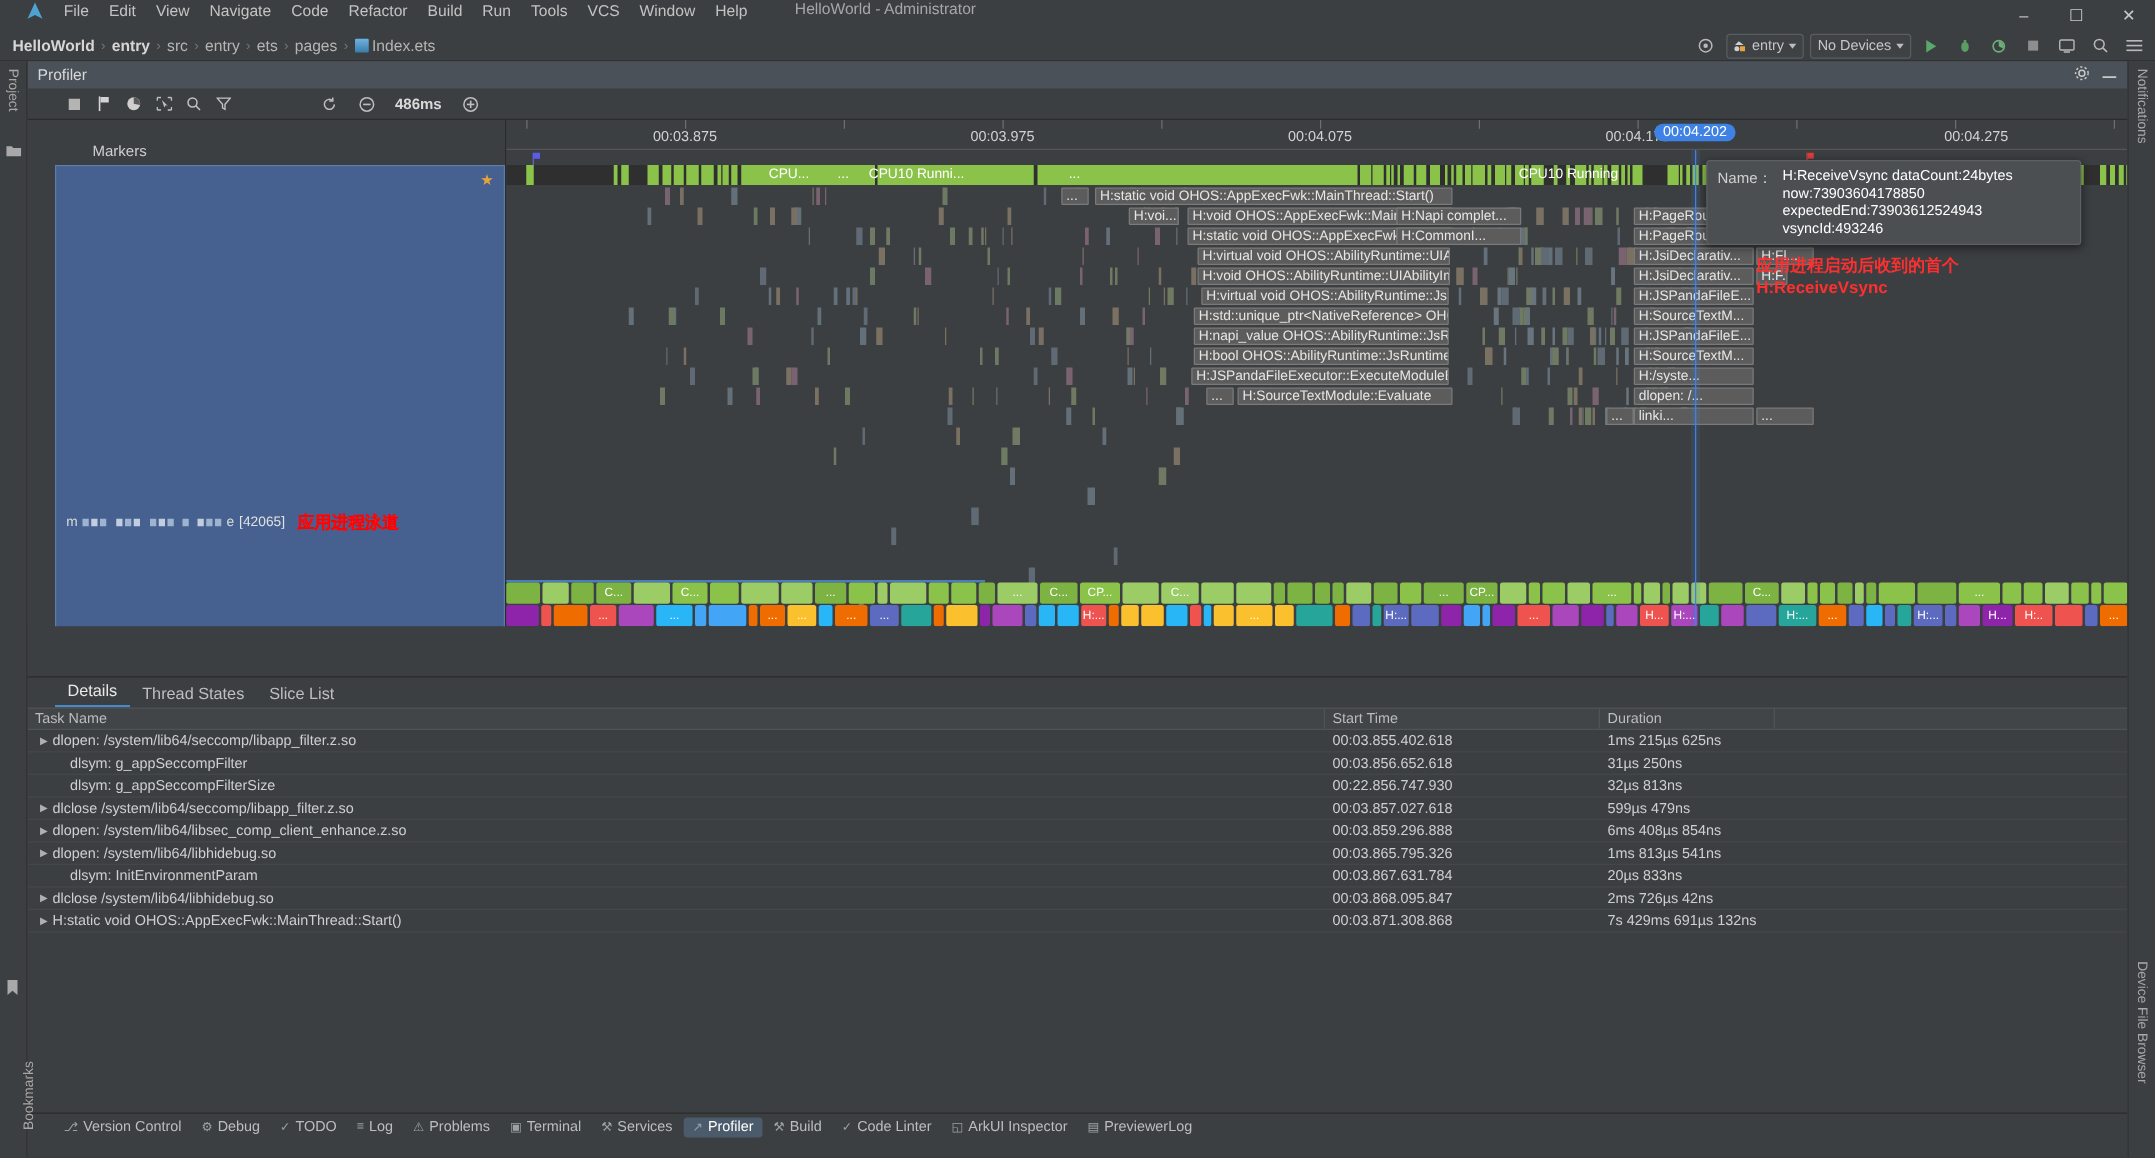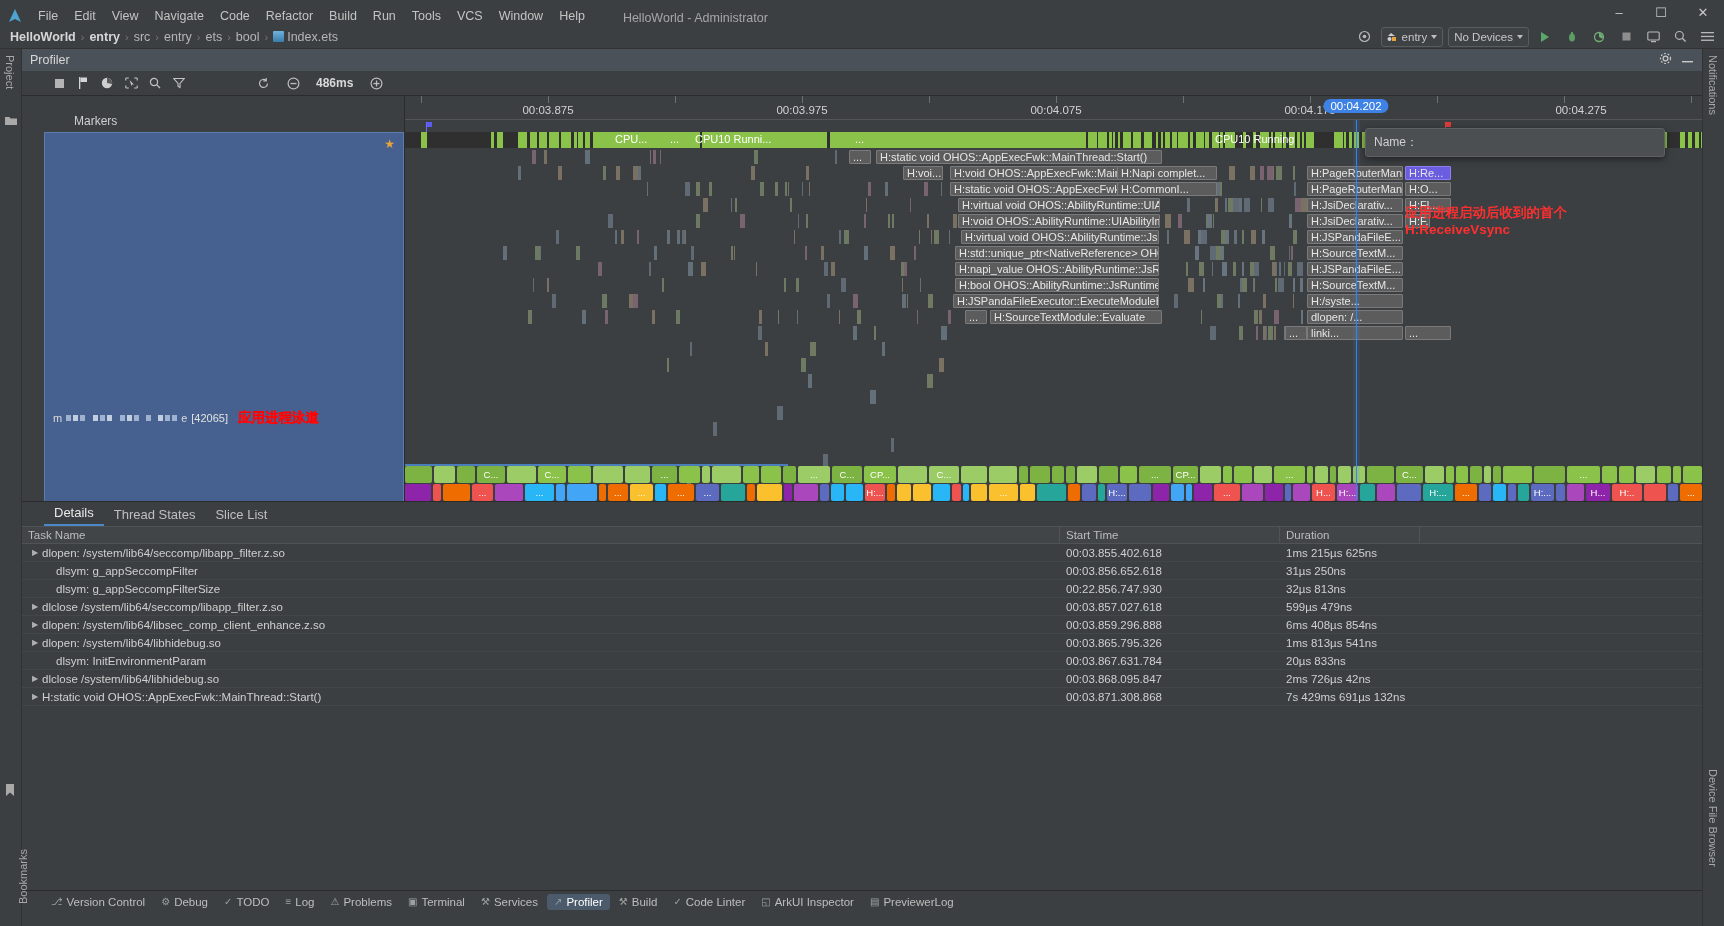--- a/index.html
+++ b/index.html
@@ -5,21 +5,21 @@
   * { box-sizing: border-box; margin:0; padding:0; }
   html,body { width:1724px; height:926px; overflow:hidden; }
   body {
     font-family: "Liberation Sans", sans-serif;
     background:#3c3f41; color:#bbbbbb; font-size:12px;
     -webkit-font-smoothing: antialiased;
   }
   .app { width:1724px; height:926px; display:flex; flex-direction:column; position:relative; }
 
   
-  .menubar { height:25px; background:#3c3f41; display:flex; align-items:flex-end; padding-left:6px; flex:none; }
+  .menubar { height:25px; background:#3c3f41; display:flex; align-items:flex-start; padding-left:19px; flex:none; }
   .logo { width:18px; height:18px; margin-right:6px; position:relative; }
   .logo svg { display:block; }
   .menubar .mi { padding:2px 8px; color:#c3c3c3; font-size:12.5px; cursor:default; }
   .wintitle { margin-left:30px; color:#a6a6a6; font-size:12.5px; }
   .winbtns { margin-left:auto; display:flex; align-items:center; }
   .winbtn { width:42px; height:25px; display:flex; align-items:center; justify-content:center; color:#c8c8c8; font-size:13px; }
 
   
   .navbar { height:24px; background:#3c3f41; display:flex; align-items:center; padding-left:10px; flex:none; border-bottom:1px solid #323232;}
   .crumb { color:#b5b5b5; font-size:12.5px; }
@@ -98,21 +98,21 @@
 
   
   .overview { position:absolute; left:383px; right:0; bottom:0; height:35px; }
   .ovrow1 { position:absolute; top:0; left:0; right:0; height:17px;}
   .ovrow2 { position:absolute; top:18px; left:0; right:0; height:17px;}
   .ovchip { position:absolute; top:0; height:17px; border-radius:2px; font-size:9.5px; color:#fff;
      text-align:center; line-height:17px; overflow:hidden;}
   .selbar { position:absolute; left:0; bottom:35px; height:2px; background:#4a7ebb;}
 
   
-  .details { flex:1; display:flex; flex-direction:column; min-height:0; background:#3c3f41; border-top:1px solid #2b2b2b;}
+  .details { flex:1; display:flex; flex-direction:column; min-height:0; background:#3c3f41; border-top:1px solid #2b2b2b;margin-top:40px;}
   .dtabs { height:24px; display:flex; align-items:flex-end; gap:0; padding-left:22px; flex:none;}
   .dtab { padding:2px 10px 4px; font-size:13px; color:#bfbfbf;}
   .dtab.active { color:#e8e8e8; border-bottom:2px solid #4a88c7;}
   .thead { height:18px; display:flex; background:#414547; border-top:1px solid #4f5355; border-bottom:1px solid #4f5355; flex:none;}
   .th { font-size:11.5px; color:#bcbcbc; padding:2px 6px; border-right:1px solid #4f5355;}
   .tbody { flex:1; overflow:hidden; }
   .tr { height:18px; display:flex; align-items:center; border-bottom:1px solid #444748;}
   .td { font-size:11.5px; color:#cfcfcf; padding:0 6px; white-space:nowrap; overflow:hidden;}
   .tw-arrow { width:14px; flex:none; display:flex; justify-content:center; color:#b0b0b0; font-size:8px;}
   .col-name { width:1038px; flex:none; display:flex; align-items:center;}
@@ -163,21 +163,21 @@
     <span class="crumb bold">HelloWorld</span>
     <span class="crumbsep">›</span>
     <span class="crumb bold">entry</span>
     <span class="crumbsep">›</span>
     <span class="crumb">src</span>
     <span class="crumbsep">›</span>
     <span class="crumb">entry</span>
     <span class="crumbsep">›</span>
     <span class="crumb">ets</span>
     <span class="crumbsep">›</span>
-    <span class="crumb">bool</span>
+    <span class="crumb">pages</span>
     <span class="crumbsep">›</span>
     <span class="crumbicon"></span>
     <span class="crumb">Index.ets</span>
 
     <div class="navright">
       <div class="ibtn">
         <svg width="13" height="13" viewBox="0 0 13 13">
             <circle cx="6.5" cy="6.5" r="5" fill="none" stroke="#b9b9b9" stroke-width="1.2"></circle>
             <circle cx="6.5" cy="6.5" r="1.8" fill="#b9b9b9"></circle>
           </svg>
@@ -931,20 +931,26 @@
                 <div class="tinybar" style="background: rgb(112, 122, 99); left: 282px; width: 4px;"></div>
               </div>
             </div>
 
           <div class="cursorband" style="left:948px; width:7px;"></div>
           <div class="cursorline" style="left:951px;"></div>
           <div class="cursorlbl" style="left:951px;">00:04.202</div>
 
           <div class="tooltip" style="left:960px; top:32px; width:300px;">
             <div class="k">Name：</div>
+            <div>
+              <div class="v">H:ReceiveVsync dataCount:24bytes</div>
+              <div class="v">now:73903604178850</div>
+              <div class="v">expectedEnd:73903612524943</div>
+              <div class="v">vsyncId:493246</div>
+            </div>
           </div>
 
           <div class="annot2" style="left:1000px; top:108px;">
             <div>应用进程启动后收到的首个</div>
             <div>H:ReceiveVsync</div>
           </div>
 
         </div>
 
         <div class="overview">

